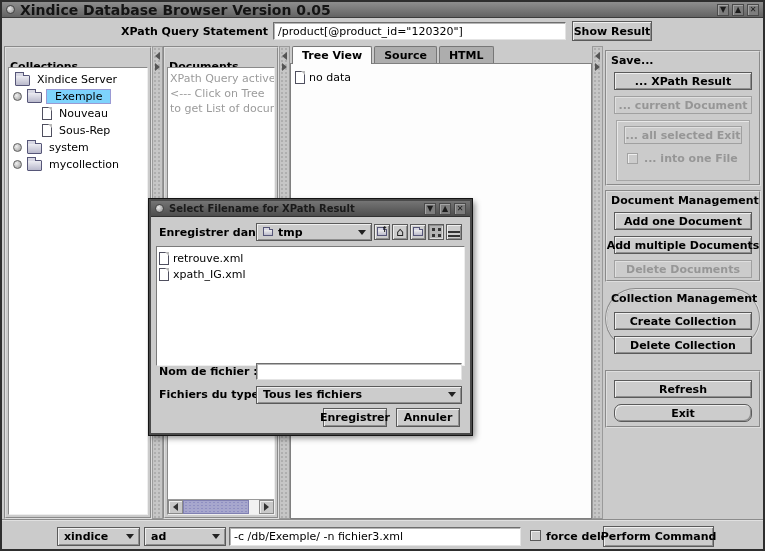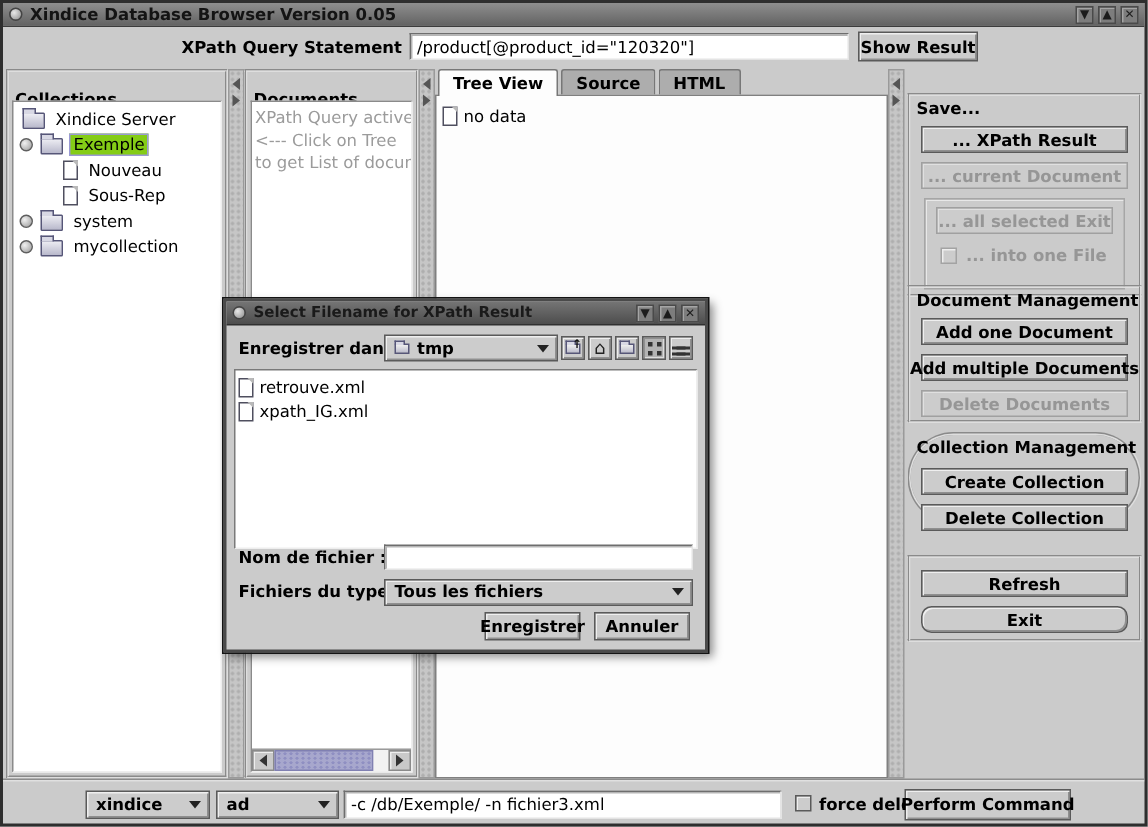--- a/index.html
+++ b/index.html
@@ -12,21 +12,21 @@
   }
   
   .titlebar {
     position: absolute; left: 0; top: 0; right: 0; height: 16px;
     background: linear-gradient(#8e8e8e, #636363);
     border-bottom: 1px solid #3c3c3c;
     display: flex; align-items: center; padding: 0 4px; gap: 5px;
   }
   .app-icon { width: 9px; height: 9px; border-radius: 50%;
     background: radial-gradient(circle at 35% 35%, #e8e8e8, #8a8a8a); border: 1px solid #444; flex: none; }
-  .titlebar-title { font-weight: bold; color: #141414; font-size: 11px; white-space: nowrap; }
+  .titlebar-title { font-weight: bold; color: #141414; font-size: 14px; white-space: nowrap; }
   .tb-btns { margin-left: auto; display: flex; gap: 3px; }
   .tb-btn { width: 12px; height: 12px; display: flex; align-items: center; justify-content: center;
     font-size: 8px; color: #1c1c1c; background: #7d7d7d; border: 1px solid #4a4a4a;
     box-shadow: inset 1px 1px 0 #a5a5a5; }
   
   .query-row { position: absolute; left: 0; top: 17px; right: 0; height: 26px; }
   .query-label { position: absolute; left: 0; top: 6px; width: 266px; text-align: right; font-weight: bold; }
   .tfield {
     background: #fff; border: 1px solid #6e6e6e; border-bottom-color: #e4e4e4; border-right-color: #e4e4e4;
     box-shadow: inset 1px 1px 0 #b5b5b5; font-family: "DejaVu Sans", sans-serif; font-size: 11px;
@@ -53,21 +53,21 @@
     background-image: radial-gradient(#aeaeae 1px, rgba(0,0,0,0) 1.2px); background-size: 4px 4px; }
   .vdivider .ot-left { position: absolute; top: 5px; left: 2px; width: 0; height: 0;
     border-top: 4px solid transparent; border-bottom: 4px solid transparent; border-right: 5px solid #555; }
   .vdivider .ot-right { position: absolute; top: 16px; left: 2px; width: 0; height: 0;
     border-top: 4px solid transparent; border-bottom: 4px solid transparent; border-left: 5px solid #555; }
   .d1 { left: 150px; } .d2 { left: 277px; } .d3 { left: 590px; }
   
   .tree { padding: 3px 0 0 0; }
   .tree-row { display: flex; align-items: center; height: 17px; white-space: nowrap; }
   .tree-label { padding: 0 3px; }
-  .tree-label.selected { background: #84cc16; border: 1px solid #9a9ad4; padding: 0 2px; }
+  .tree-label.selected { background: #7dd3fc; border: 1px solid #9a9ad4; padding: 0 8px; }
   .handle { width: 9px; height: 9px; flex: none; margin: 0 3px 0 4px; border: 1px solid #5f5f5f;
     border-radius: 50%; background: radial-gradient(circle at 35% 35%, #f0f0f0, #9a9a9a); }
   .ifolder { position: relative; width: 15px; height: 11px; flex: none; margin: 2px 4px 0 2px;
     background: linear-gradient(#ececf2, #b9b9cc); border: 1px solid #565678; border-radius: 1px; }
   .ifolder::before { content: ""; position: absolute; top: -4px; left: -1px; width: 7px; height: 3px;
     background: #d8d8e4; border: 1px solid #565678; border-bottom: none; }
   .ifile { position: relative; width: 10px; height: 13px; flex: none; margin-right: 4px;
     background: #fff; border: 1px solid #4f4f5f; }
   .ifile::before { content: ""; position: absolute; top: -1px; right: -1px; width: 0; height: 0;
     border-left: 4px solid transparent; border-top: 4px solid #b9b9b9; }
@@ -91,21 +91,21 @@
     background: #adadad; margin-right: 2px; border-radius: 2px 2px 0 0; position: relative; }
   .tab.active { background: #fdfdfd; z-index: 2; }
   .viewer-body { position: absolute; left: 0; top: 17px; right: 0; bottom: 0; background: #fdfdfd;
     border: 1px solid #808080; }
   .no-data-row { display: flex; align-items: center; padding: 7px 4px; }
   
   .right-panel { position: absolute; left: 601px; top: 44px; width: 162px; height: 473px; }
   .group { position: absolute; left: 2px; right: 4px; border: 2px groove #dedede; }
   .group-title { font-weight: bold; padding: 2px 4px; display: block; white-space: nowrap; }
   .group .btn, .subgroup .btn { position: absolute; left: 7px; right: 7px; height: 18px; }
-  .g-save { top: 16px; height: 136px; }
+  .g-save { top: 4px; height: 136px; }
   .b-xpath { top: 20px; } .b-curdoc { top: 44px; }
   .subgroup { position: absolute; left: 9px; right: 9px; top: 68px; height: 61px;
     border: 1px solid #a6a6a6; box-shadow: inset 1px 1px 0 #e8e8e8; }
   .b-allsel { top: 5px; }
   .cb-row { position: absolute; top: 31px; left: 10px; display: flex; align-items: center; gap: 6px; }
   .checkbox { width: 11px; height: 11px; background: #ccc; border: 1px solid #5a5a5a;
     box-shadow: inset 1px 1px 0 #eee; flex: none; }
   .checkbox.disabled { border-color: #a3a3a3; }
   .cb-label { font-weight: bold; }
   .cb-label.disabled { color: #969696; }

